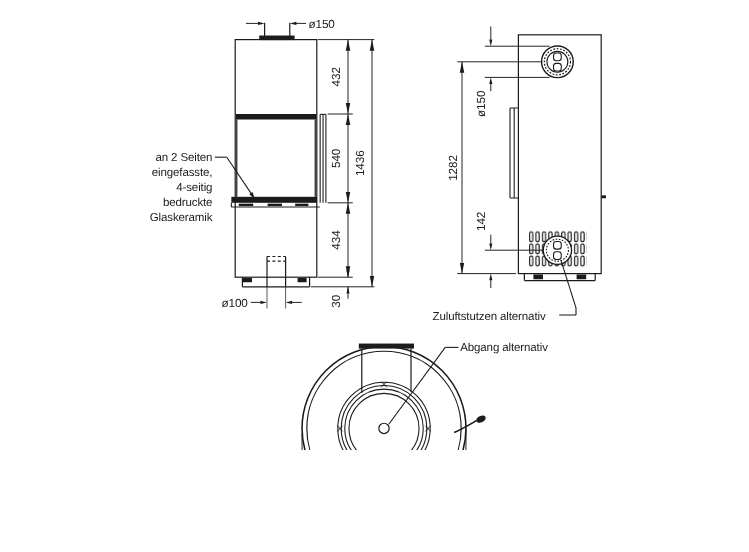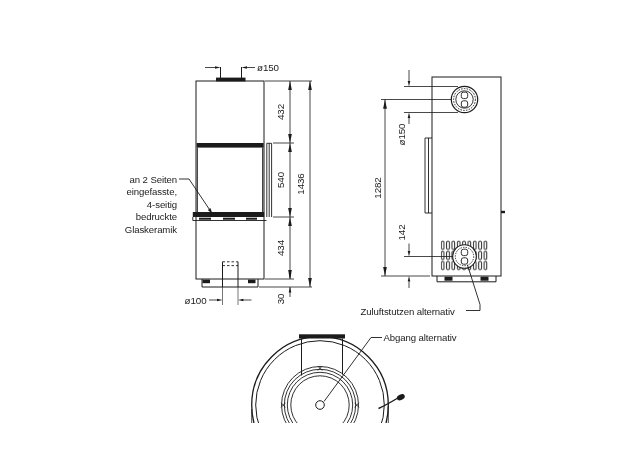--- a/index.html
+++ b/index.html
@@ -1,17 +1,17 @@
 <!DOCTYPE html>
 <html><head>
 <meta charset="utf-8">
 <style>
   html,body{margin:0;padding:0;background:#fff;}
   .canvas{width:624px;height:375px;background:#fff;position:relative;overflow:hidden;
-          font-family:"Liberation Sans", sans-serif;margin-top:48px;}
+          font-family:"Liberation Sans", sans-serif;}
   svg text{fill:#1b1b1b;font-family:"Liberation Sans", sans-serif;font-size:9.6px;letter-spacing:-0.1px;}
   svg .dim{font-size:9.8px;}
 </style>
 </head>
 <body>
 
 <div class="canvas">
 <svg width="624" height="460" viewBox="0 0 624 460">
   <defs>
     <marker id="arr" markerUnits="userSpaceOnUse" markerWidth="10" markerHeight="7" refX="9.2" refY="3.5" orient="auto-start-reverse">

